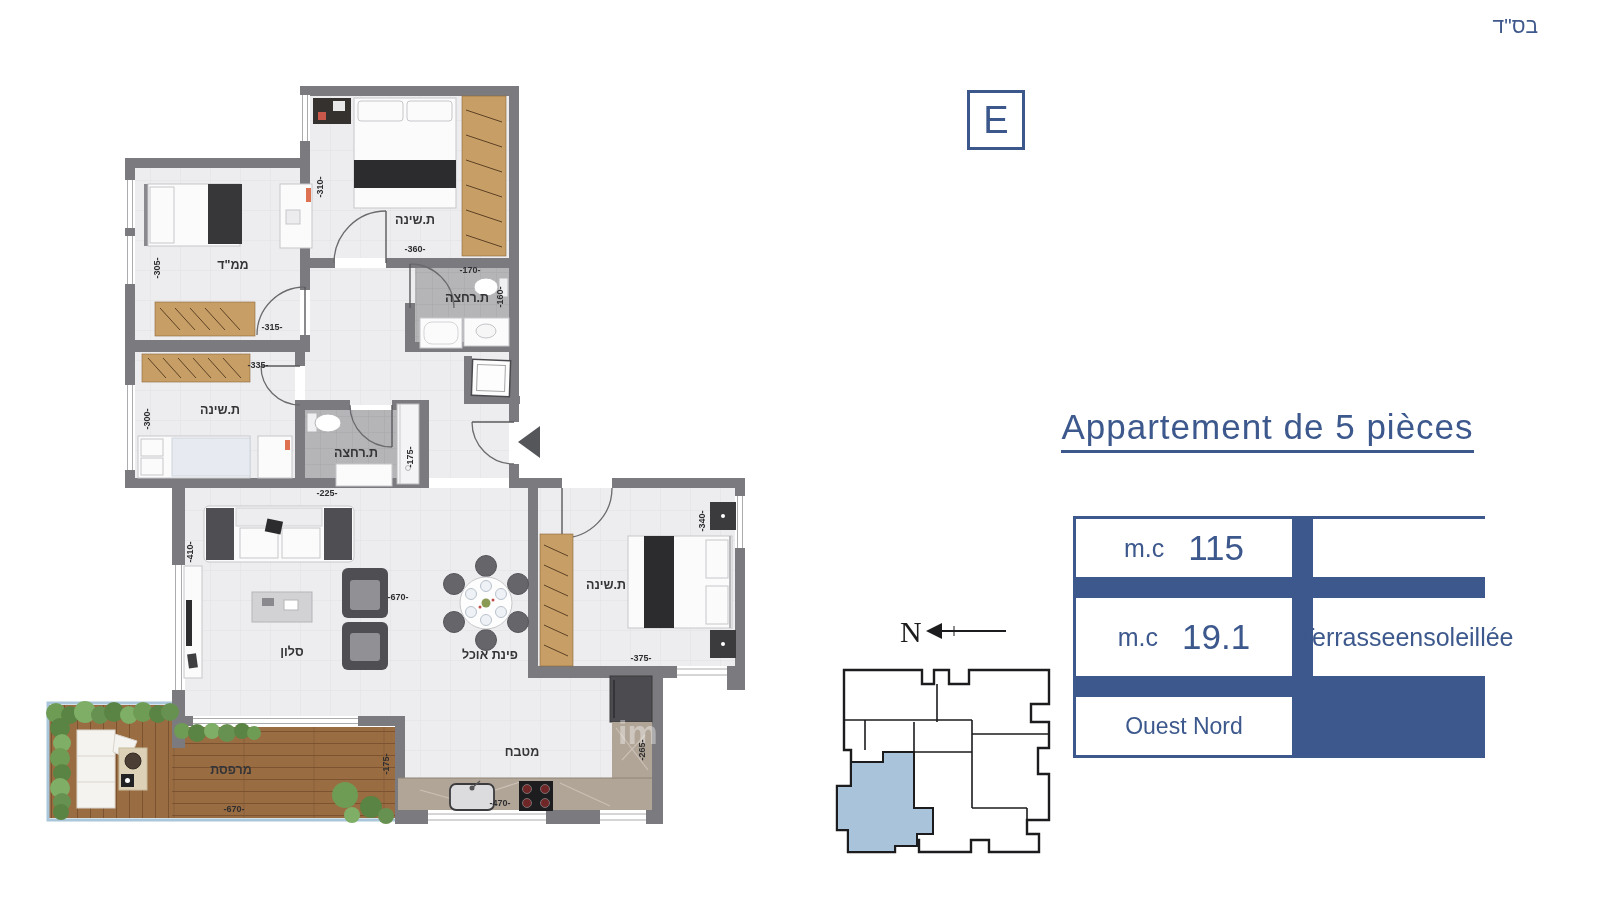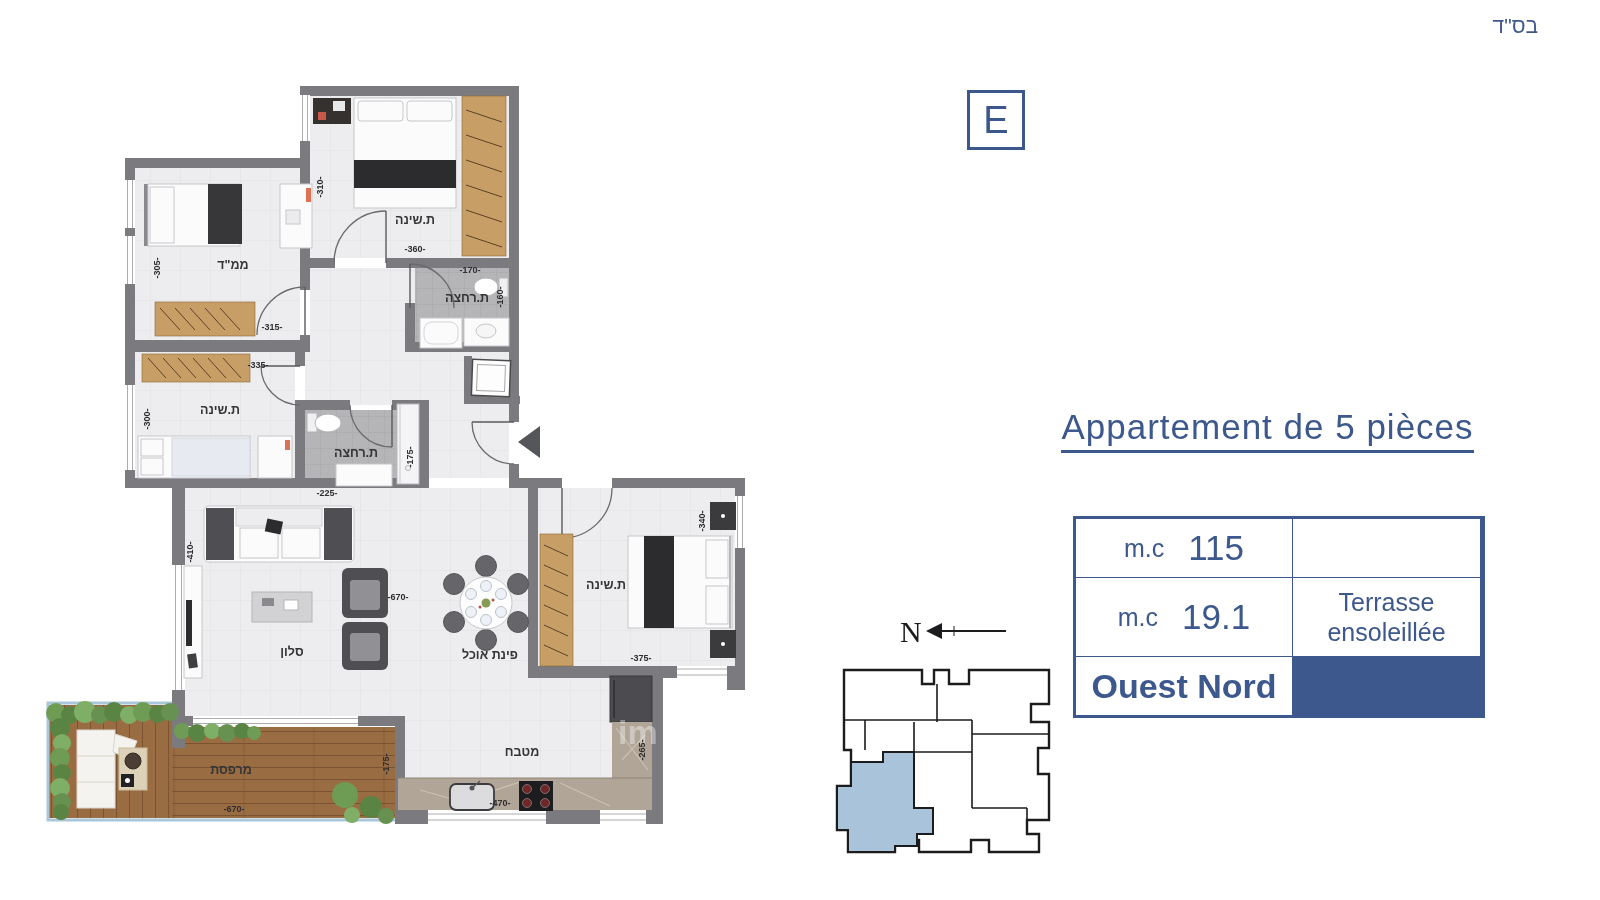--- a/index.html
+++ b/index.html
@@ -9,26 +9,26 @@
     font-size:21px;color:#40598c;}
   .info{position:absolute;left:690px;top:90px;width:265px;text-align:right;direction:rtl;
     color:#64738c;font-size:13px;line-height:17px;}
   .badge{position:absolute;left:967px;top:90px;width:52px;height:54px;border:3px solid #3b578b;
     color:#3b578b;font-size:38px;display:flex;align-items:center;justify-content:center;background:#fff;}
   .title{position:absolute;left:1010px;top:392px;width:515px;text-align:center;margin-top:15px;}
   .title span{display:inline-block;font-size:35px;letter-spacing:1px;color:#3c588c;
     border-bottom:3px solid #3c588c;padding-bottom:3px;}
   .spec-table{position:absolute;left:1073px;top:516px;width:412px;box-sizing:border-box;
     display:grid;grid-template-columns:216px 187px;grid-template-rows:58px 78px 58px;
-    background:#3c588c;border:3px solid #3c588c;gap:1px;}
+    background:#3c588c;border:3px solid #3c588c;gap:21px;}
   .cell{background:#fff;display:flex;align-items:center;justify-content:center;color:#3c588c;}
   .mc{font-size:25px;margin-right:24px;}
   .val{font-size:35px;}
-  .desc{flex-direction:column;font-size:25px;line-height:1.2;}
-  .dir{font-size:34px;font-weight:bold;}
+  .desc{flex-direction:row;font-size:25px;line-height:1.2;}
+  .dir{font-size:23px;}
   .north{position:absolute;left:882px;top:605px;}
   .keyplan{position:absolute;left:822px;top:594px;}
   .plan{position:absolute;left:40px;top:75px;}
   
   .wall{fill:#7b7b7f;}
   .win{fill:#ffffff;}
   .winl{stroke:#a3a3a6;stroke-width:0.9;}
   .door{fill:none;stroke:#6b6b6f;stroke-width:1.3;}
   .leaf{stroke:#5a5a5e;stroke-width:1.4;}
   .wd{fill:#c79e66;stroke:#8a6538;stroke-width:0.6;}

